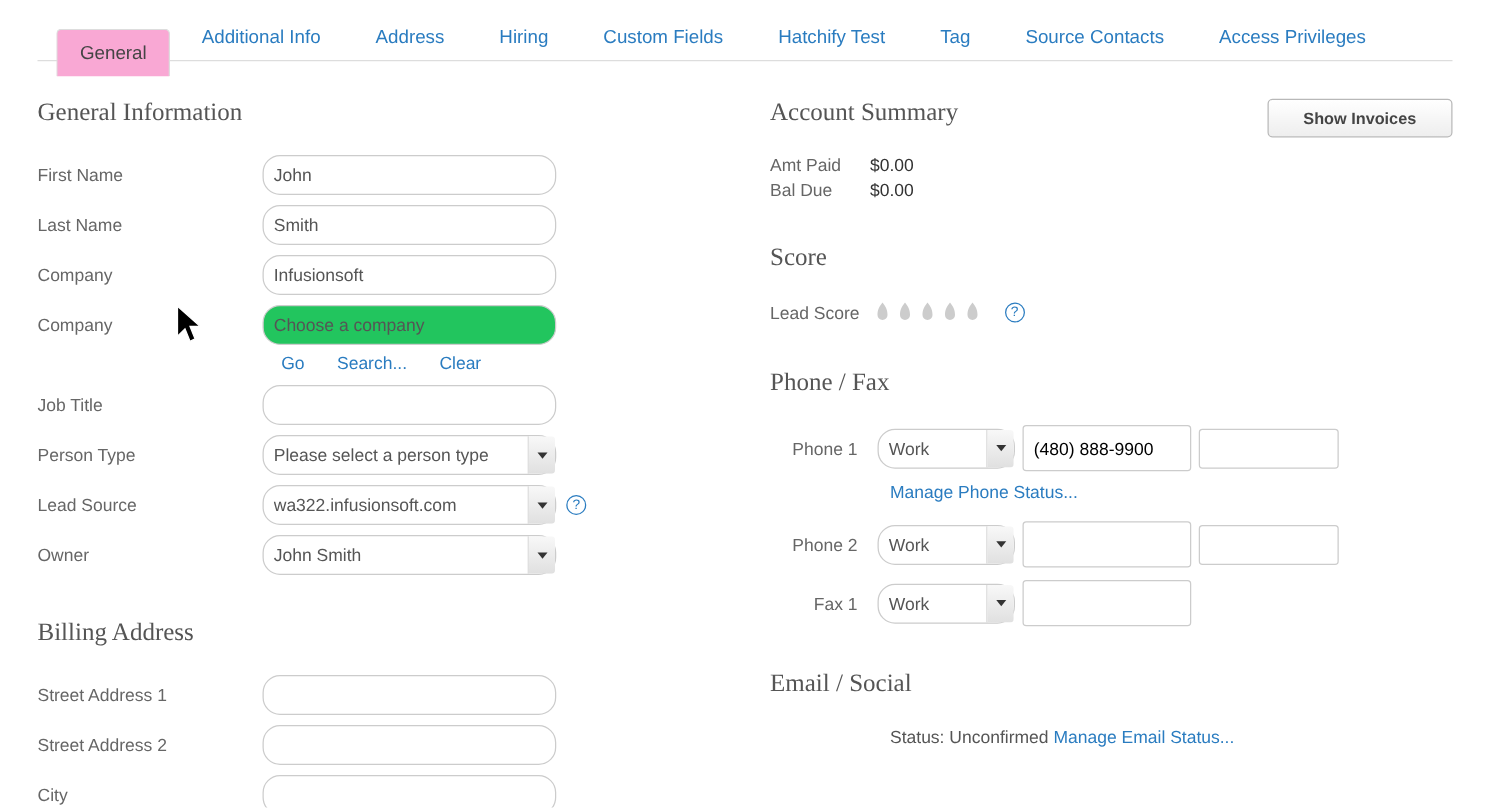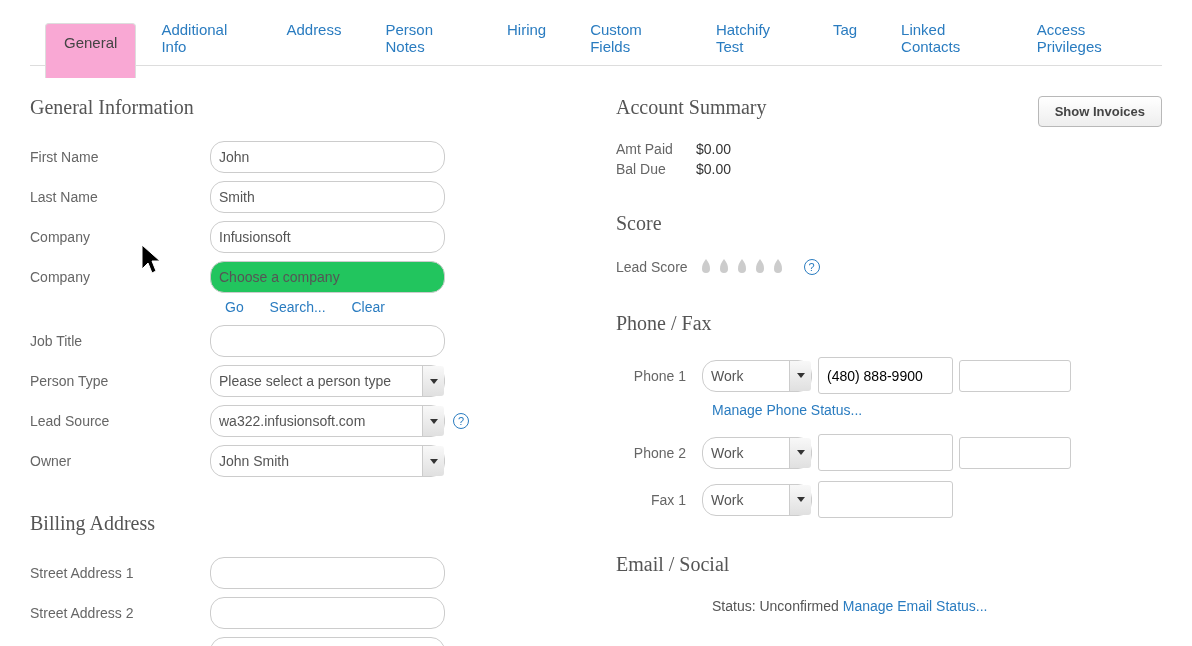--- a/index.html
+++ b/index.html
@@ -131,21 +131,21 @@
   justify-content: center;
   font-size: 11px;
   margin-left: 8px;
 }
 .section { margin-bottom: 35px; }
 .top-row { display: flex; align-items: flex-start; justify-content: space-between; }
 .btn {
   border: 1px solid #b8b8b8;
   background: linear-gradient(#fff,#eee);
   border-radius: 4px;
-  padding: 7px 16px;
+  padding: 7px 28px;
   font-size: 13px;
   font-weight: bold;
   color: #444;
   cursor: pointer;
 }
 .summary-row { display: flex; margin-bottom: 4px; }
 .summary-label { width: 80px; color: #666; }
 .summary-val { color: #333; }
 .flames { display: inline-flex; gap: 2px; vertical-align: middle; }
 .flame { width: 16px; height: 20px; }
@@ -172,26 +172,25 @@
 </style>
 </head>
 <body>
 
 <div class="container">
 
   <div class="tabs">
     <div class="tab active">General</div>
     <div class="tab">Additional Info</div>
     <div class="tab">Address</div>
-    <div class="tab">Person Notes</div>
     <div class="tab">Hiring</div>
     <div class="tab">Custom Fields</div>
     <div class="tab">Hatchify Test</div>
     <div class="tab">Tag</div>
-    <div class="tab">Linked Contacts</div>
+    <div class="tab">Source Contacts</div>
     <div class="tab">Access Privileges</div>
   </div>
 
   <div class="content">
 
     <div class="col col-left">
       <div class="section">
         <h2>General Information</h2>
 
         <div class="form-row">

